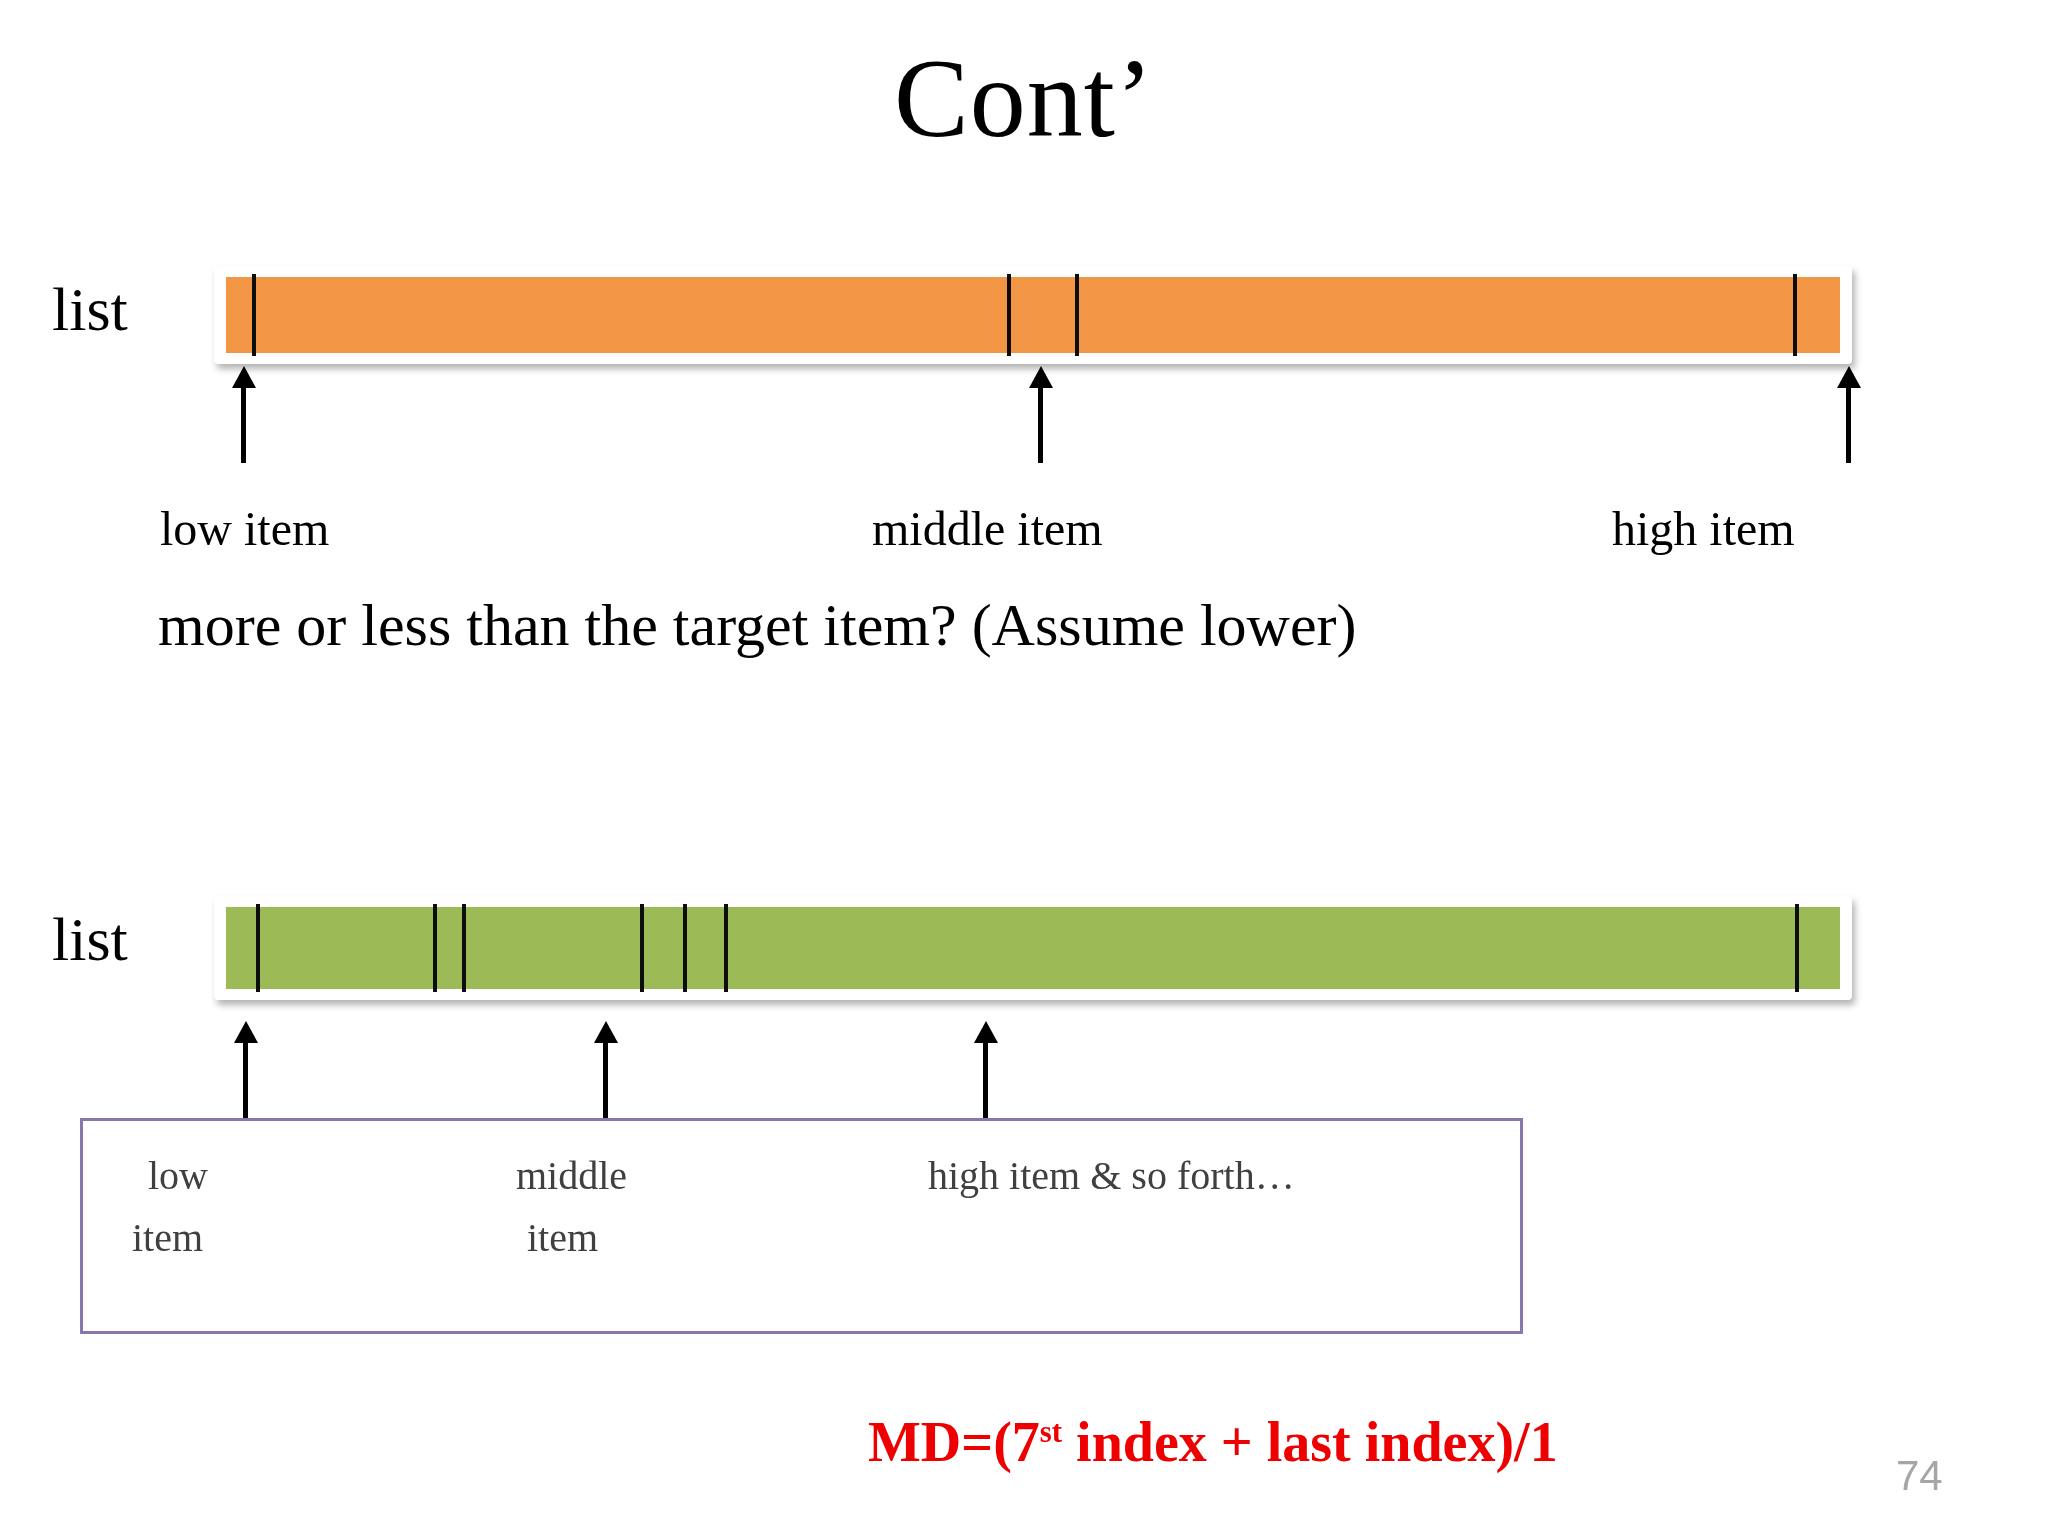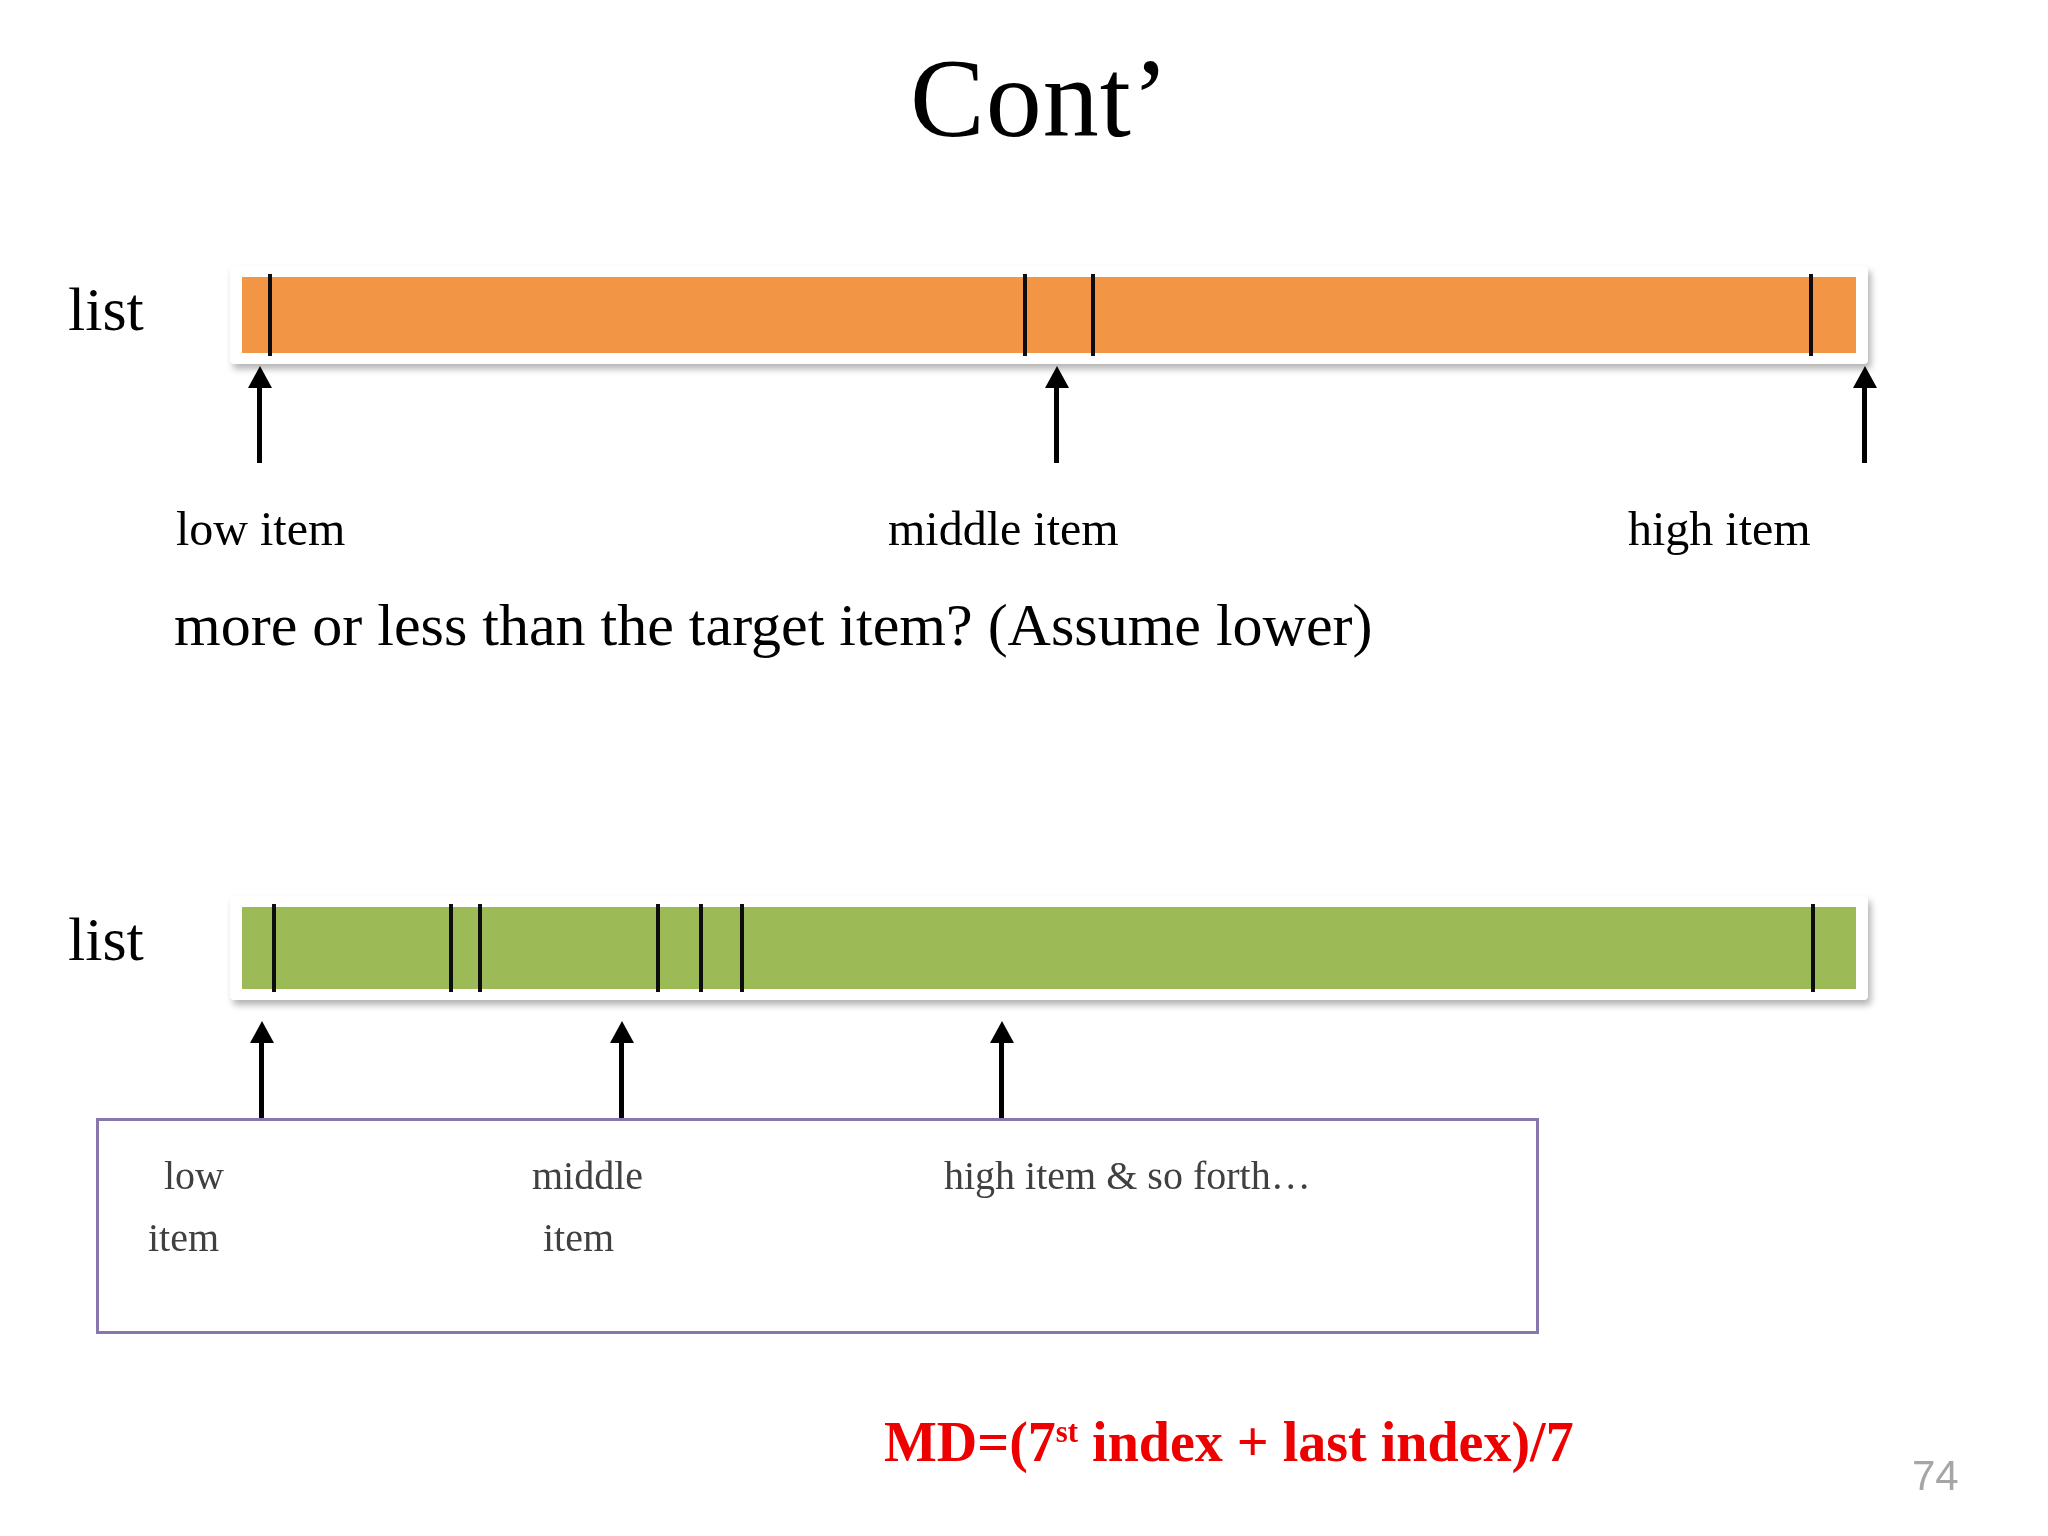--- a/index.html
+++ b/index.html
@@ -13,21 +13,20 @@
     position: relative;
     overflow: hidden;
     font-family: "Liberation Serif", "DejaVu Serif", serif;
     color: #000000;
   }
 
   .slide {
     position: absolute;
     inset: 0;
     background: #ffffff;
-    margin-left: 16px;
   }
 
   
   .title {
     position: absolute;
     left: 0;
     top: 42px;
     width: 2048px;
     text-align: center;
     font-size: 112px;
@@ -220,17 +219,17 @@
 
   <div class="pb-text" style="left:148px; top:1152px;">low</div>
   <div class="pb-text" style="left:132px; top:1214px;">item</div>
 
   <div class="pb-text" style="left:516px; top:1152px;">middle</div>
   <div class="pb-text" style="left:527px; top:1214px;">item</div>
 
   <div class="pb-text" style="left:928px; top:1152px;">high  item &amp; so forth…</div>
 
 
-  <div class="formula"><span>MD=(7</span><sup>st</sup><span> index + last index)/7</span></div>
+  <div class="formula"><span>MD=(7</span><sup>st</sup><span> index + last index)/1</span></div>
 
   <div class="page-number">74</div>
 
 </div>
 
 </body></html>

